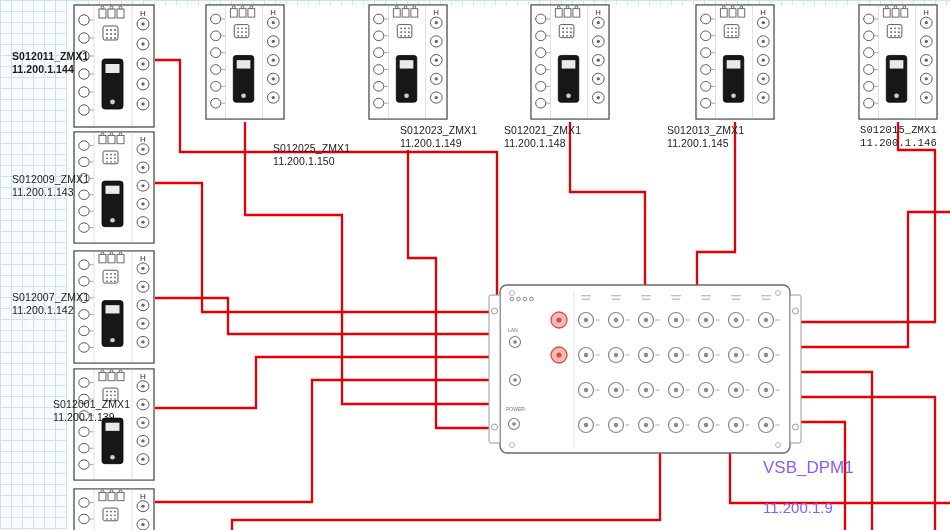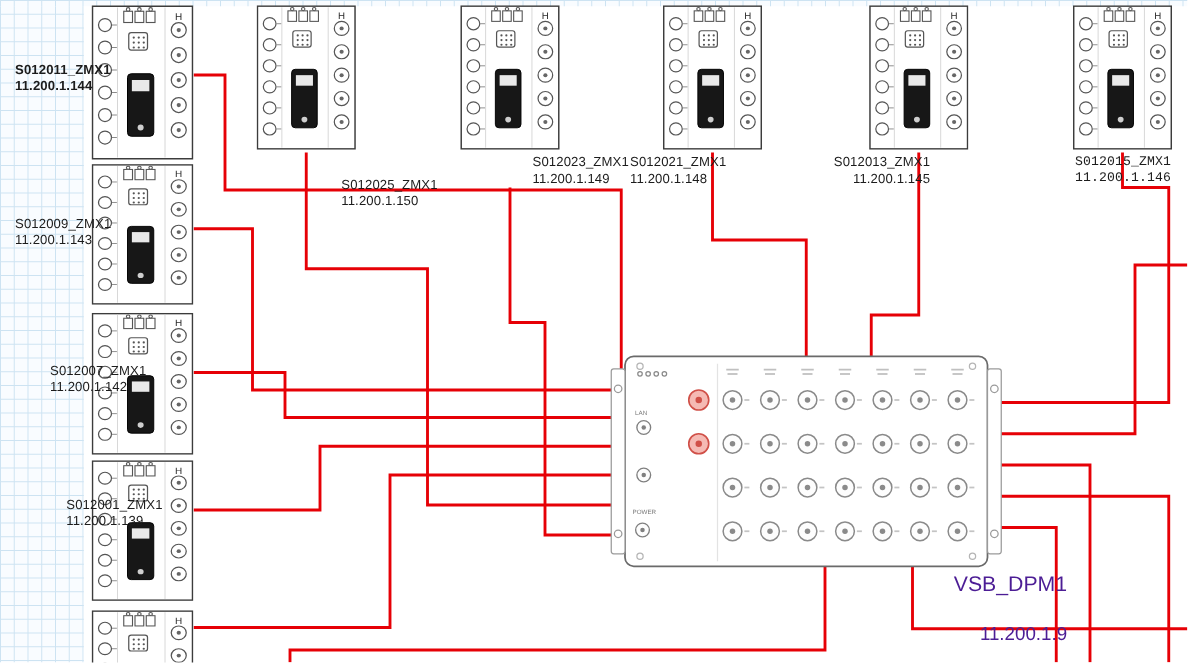--- a/index.html
+++ b/index.html
@@ -18,21 +18,21 @@
   #grid-left{left:0;top:0;width:67px;height:530px;}
   #grid-top{left:0;top:0;width:950px;height:5px;}
   #cable-layer{position:absolute;left:0;top:0;z-index:2;}
   .device{position:absolute;z-index:3;}
   .device svg{display:block;}
   .dev-label{
     position:absolute;z-index:4;font-size:10.5px;line-height:13px;
     color:#1c1c1c;white-space:nowrap;letter-spacing:0.1px;
   }
   .hub{position:absolute;z-index:3;}
-  .hub-label{position:absolute;z-index:4;color:#4c1d95;text-align:right;}
+  .hub-label{position:absolute;z-index:4;color:#8b5cf6;}
   .hub-label .hub-name{font-size:17px;}
   .hub-label .hub-ip{font-size:15px;margin-top:21px;}
   text.tiny{font-size:5px;fill:#777;font-family:"Liberation Sans",sans-serif;}
   text.corner{font-size:8px;fill:#2a2a2a;font-family:"Liberation Sans",sans-serif;}
 </style>
 </head>
 <body>
 
 <svg width="0" height="0" style="position:absolute" aria-hidden="true">
   <defs>
@@ -141,21 +141,21 @@
     </div>
     <div class="dev-label" style="left: 12px; top: 173px;">
       <div>S012009_ZMX1</div>
       <div>11.200.1.143</div>
     </div>
     <div class="device" style="left: 73px; top: 250px; width: 82px; height: 114px;">
       <svg width="82" height="114" viewBox="0 0 82 124" preserveAspectRatio="none">
         <use href="#zmx-symbol"></use>
       </svg>
     </div>
-    <div class="dev-label" style="left: 12px; top: 291px; margin-left: 28px;">
+    <div class="dev-label" style="left: 12px; top: 291px;">
       <div>S012007_ZMX1</div>
       <div>11.200.1.142</div>
     </div>
     <div class="device" style="left: 73px; top: 368px; width: 82px; height: 113px;">
       <svg width="82" height="113" viewBox="0 0 82 124" preserveAspectRatio="none">
         <use href="#zmx-symbol"></use>
       </svg>
     </div>
     <div class="dev-label" style="left: 12px; top: 398px; margin-left: 41px;">
       <div>S012001_ZMX1</div>
@@ -173,39 +173,39 @@
     </div>
     <div class="dev-label" style="left: 273px; top: 142px;">
       <div>S012025_ZMX1</div>
       <div>11.200.1.150</div>
     </div>
     <div class="device" style="left: 368px; top: 4px; width: 80px; height: 116px;">
       <svg width="80" height="116" viewBox="0 0 82 124" preserveAspectRatio="none">
         <use href="#zmx-symbol"></use>
       </svg>
     </div>
-    <div class="dev-label" style="left: 426px; top: 124px;">
+    <div class="dev-label" style="left: 400px; top: 124px;">
       <div>S012023_ZMX1</div>
       <div>11.200.1.149</div>
     </div>
     <div class="device" style="left: 530px; top: 4px; width: 80px; height: 116px;">
       <svg width="80" height="116" viewBox="0 0 82 124" preserveAspectRatio="none">
         <use href="#zmx-symbol"></use>
       </svg>
     </div>
     <div class="dev-label" style="left: 504px; top: 124px;">
       <div>S012021_ZMX1</div>
       <div>11.200.1.148</div>
     </div>
     <div class="device" style="left: 695px; top: 4px; width: 80px; height: 116px;">
       <svg width="80" height="116" viewBox="0 0 82 124" preserveAspectRatio="none">
         <use href="#zmx-symbol"></use>
       </svg>
     </div>
-    <div class="dev-label" style="left: 667px; top: 124px; text-align: right;">
+    <div class="dev-label" style="left: 667px; top: 124px;">
       <div>S012013_ZMX1</div>
       <div>11.200.1.145</div>
     </div>
     <div class="device" style="left: 858px; top: 4px; width: 80px; height: 116px;">
       <svg width="80" height="116" viewBox="0 0 82 124" preserveAspectRatio="none">
         <use href="#zmx-symbol"></use>
       </svg>
     </div>
     <div class="dev-label" style="left: 860px; top: 124px; font-family: Liberation Mono, monospace;">
       <div>S012015_ZMX1</div>

